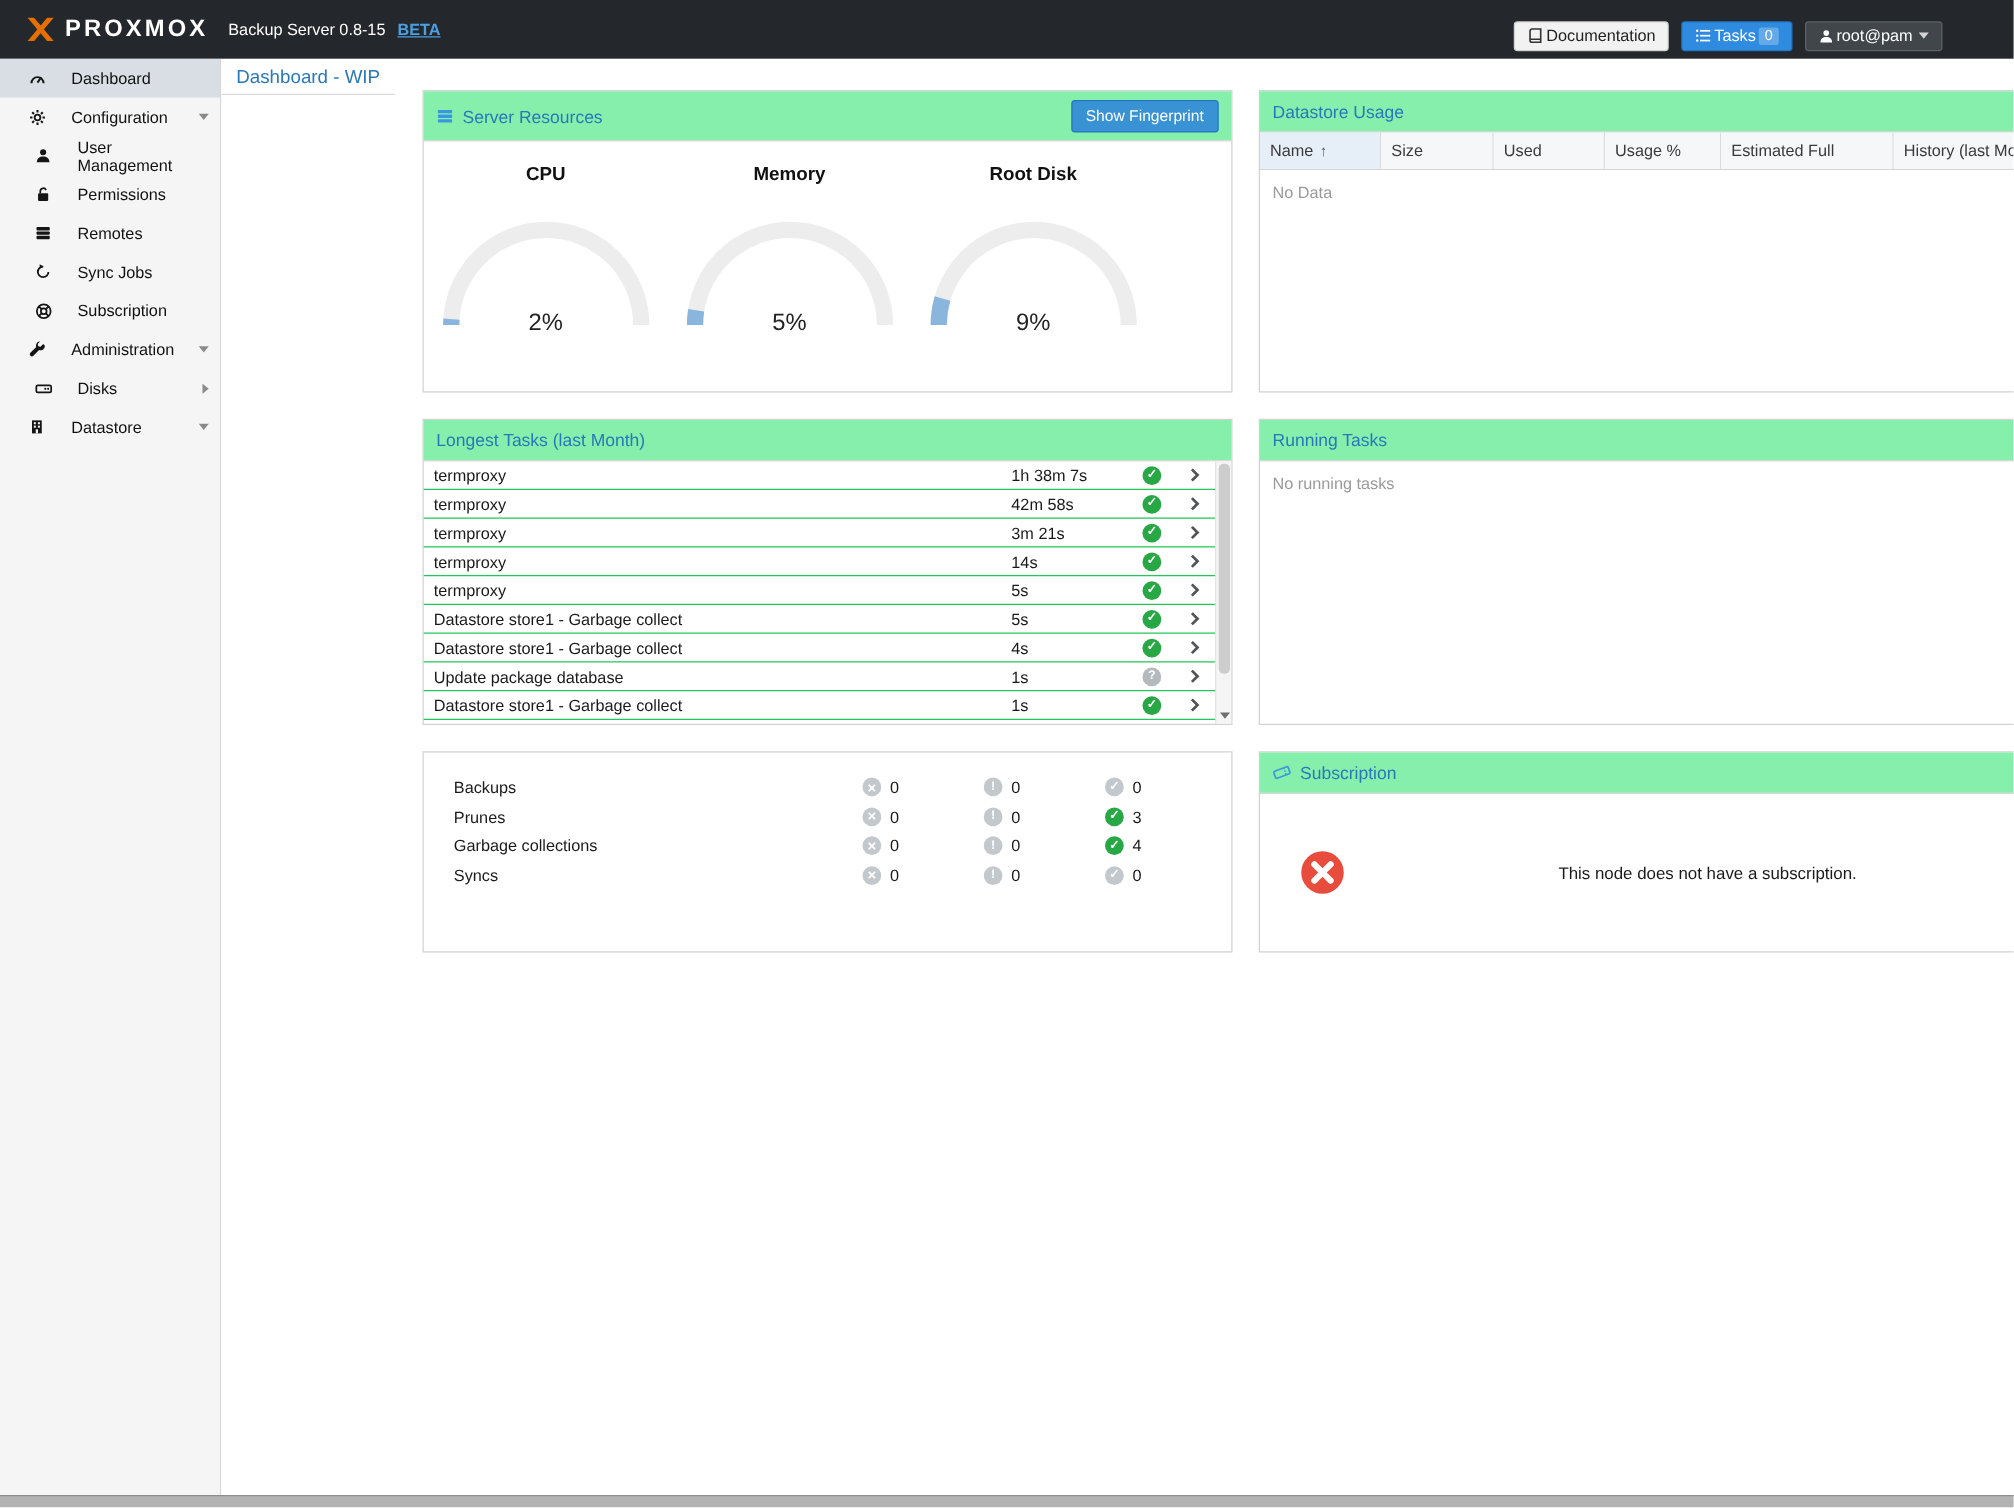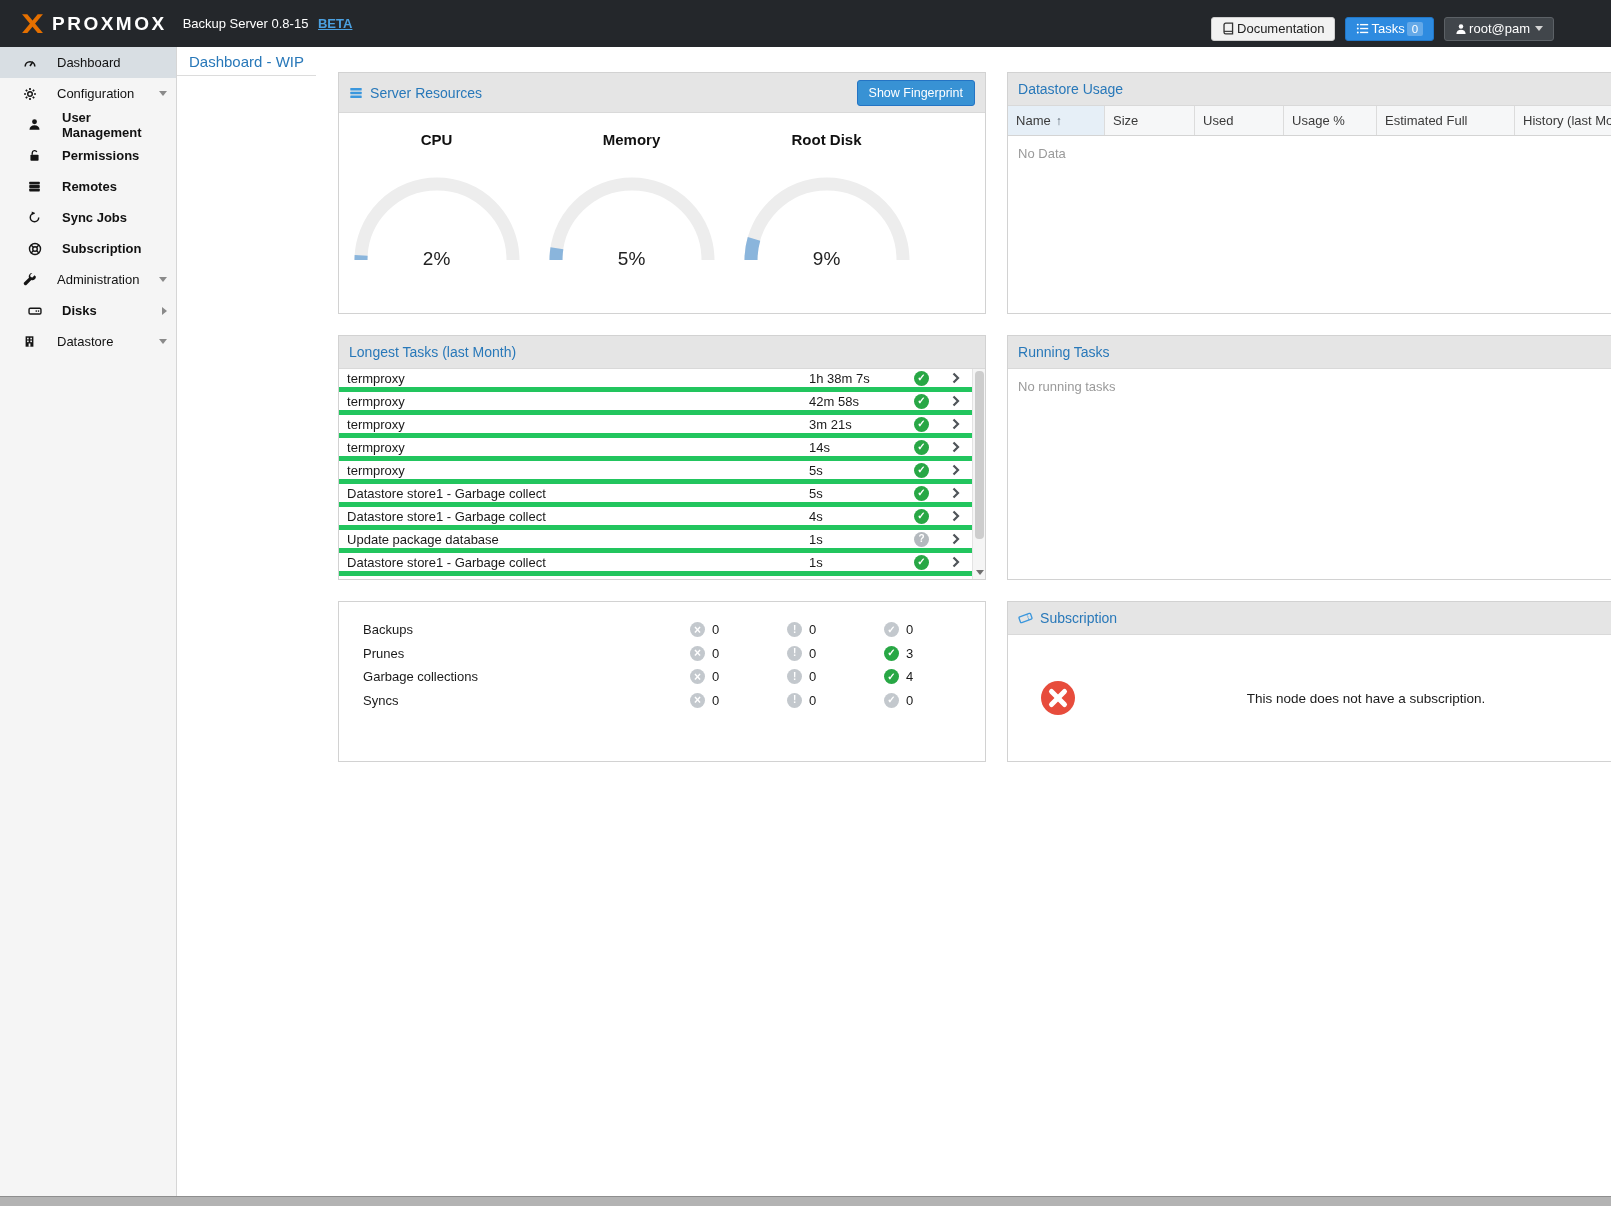--- a/index.html
+++ b/index.html
@@ -22,38 +22,38 @@
   .badge { background: #64a9e8; border-radius: 2px; padding: 1px 5px; font-size: 11.5px; color: #fff; }
   .caret-down-w { width: 0; height: 0; border-left: 4px solid transparent; border-right: 4px solid transparent; border-top: 5px solid #d5d5d5; margin-left: 3px; }
 
   
   .layout { flex: 1; display: flex; overflow: hidden; }
   .sidebar { width: 177px; background: #f5f5f5; border-right: 1px solid #d6d6d6; flex: 0 0 auto; padding-top: 0; }
   .main { flex: 1; background: #fff; display: flex; overflow: hidden; }
 
   
   .nav-item { height: 31px; display: flex; align-items: center; padding: 0 9px 0 22px; gap: 20px; font-size: 13px; color: #111; cursor: pointer; }
-  .nav-item.sub { padding-left: 27px; font-weight: bold; }
+  .nav-item.sub { padding-left: 27px; }
   .nav-item.selected { background: #d8dee3; }
   .nav-icon { width: 15px; display: flex; justify-content: center; flex: 0 0 auto; }
   .nav-caret { margin-left: auto; }
   .tri-down { width: 0; height: 0; border-left: 4px solid transparent; border-right: 4px solid transparent; border-top: 5px solid #8a8a8a; }
   .tri-right { width: 0; height: 0; border-top: 4px solid transparent; border-bottom: 4px solid transparent; border-left: 5px solid #8a8a8a; }
 
   
   .page-titlebar { height: 29px; border-bottom: 1px solid #dcdcdc; display: flex; align-items: center; padding: 0 12px; color: #2878b9; font-size: 15px; flex: 0 0 auto; }
 
   
   .content { display: flex; gap: 21px; padding: 25px 0 0 22px; align-items: flex-start; }
   .col { display: flex; flex-direction: column; gap: 21px; }
   .col-left { width: 648px; }
   .col-right { width: 650px; }
 
   .panel { border: 1px solid #d2d2d2; background: #fff; width: 100%; }
-  .panel-header { background: #e5e5e5; border-bottom: 1px solid #d9d9d9; display: flex; align-items: center; padding: 0 10px; height: 33px; color: #2878b9; font-size: 14px; }
+  .panel-header { background: #86efac; border-bottom: 1px solid #d9d9d9; display: flex; align-items: center; padding: 0 10px; height: 33px; color: #2878b9; font-size: 14px; }
   .ph-icon { margin-right: 7px; display: flex; }
 
   
   .p-server-resources { height: 242px; }
   .sr-header { height: 40px; }
   .fingerprint-btn { margin-left: auto; background: #3892d4; color: #fff; border: 1px solid #2474c4; border-radius: 3px; padding: 5px 11px; font-size: 12.5px; cursor: pointer; font-family: inherit; }
   .sr-body { height: 200px; display: flex; justify-content: flex-start; align-items: flex-start; padding-top: 18px; }
   .gauge { width: 195px; text-align: center; }
   .gauge-label { font-size: 15px; font-weight: bold; margin-bottom: 20px; color: #111; }
   .gauge-wrap { position: relative; width: 180px; height: 99px; margin: 0 auto; }
@@ -68,21 +68,21 @@
   .du-col.sorted { background: #e6eff7; }
   .du-col.c0 { width: 97px; } .du-col.c1 { width: 90px; } .du-col.c2 { width: 89px; }
   .du-col.c3 { width: 93px; } .du-col.c4 { width: 138px; } .du-col.c5 { flex: 1; border-right: none; }
   .sort-arrow { margin-left: 5px; font-size: 12px; color: #55606b; }
   .empty-text { padding: 10px; color: #9a9a9a; }
 
   
   .p-longest-tasks { height: 245px; }
   .lt-body { position: relative; height: 210px; }
   .lt-rows { margin-right: 13px; }
-  .task-row { height: 23px; display: flex; align-items: center; border-bottom: 5px solid #22c55e; padding-left: 8px; cursor: pointer; justify-content: center; }
+  .task-row { height: 23px; display: flex; align-items: center; border-bottom: 1px solid #22c55e; padding-left: 8px; cursor: pointer; justify-content: center; }
   .task-name { flex: 1; }
   .task-duration { width: 105px; }
   .task-status { width: 26px; display: flex; }
   .task-action { width: 32px; display: flex; justify-content: center; cursor: pointer; }
 
   .status-circle { width: 15px; height: 15px; border-radius: 50%; display: inline-flex; align-items: center; justify-content: center; color: #fff; font-size: 10px; font-weight: bold; line-height: 1; }
   .status-circle.st-ok { background: #28a745; }
   .status-circle.st-ok::before { content: "\2713"; }
   .status-circle.st-unknown { background: #b4b9be; }
   .status-circle.st-unknown::before { content: "?"; }

